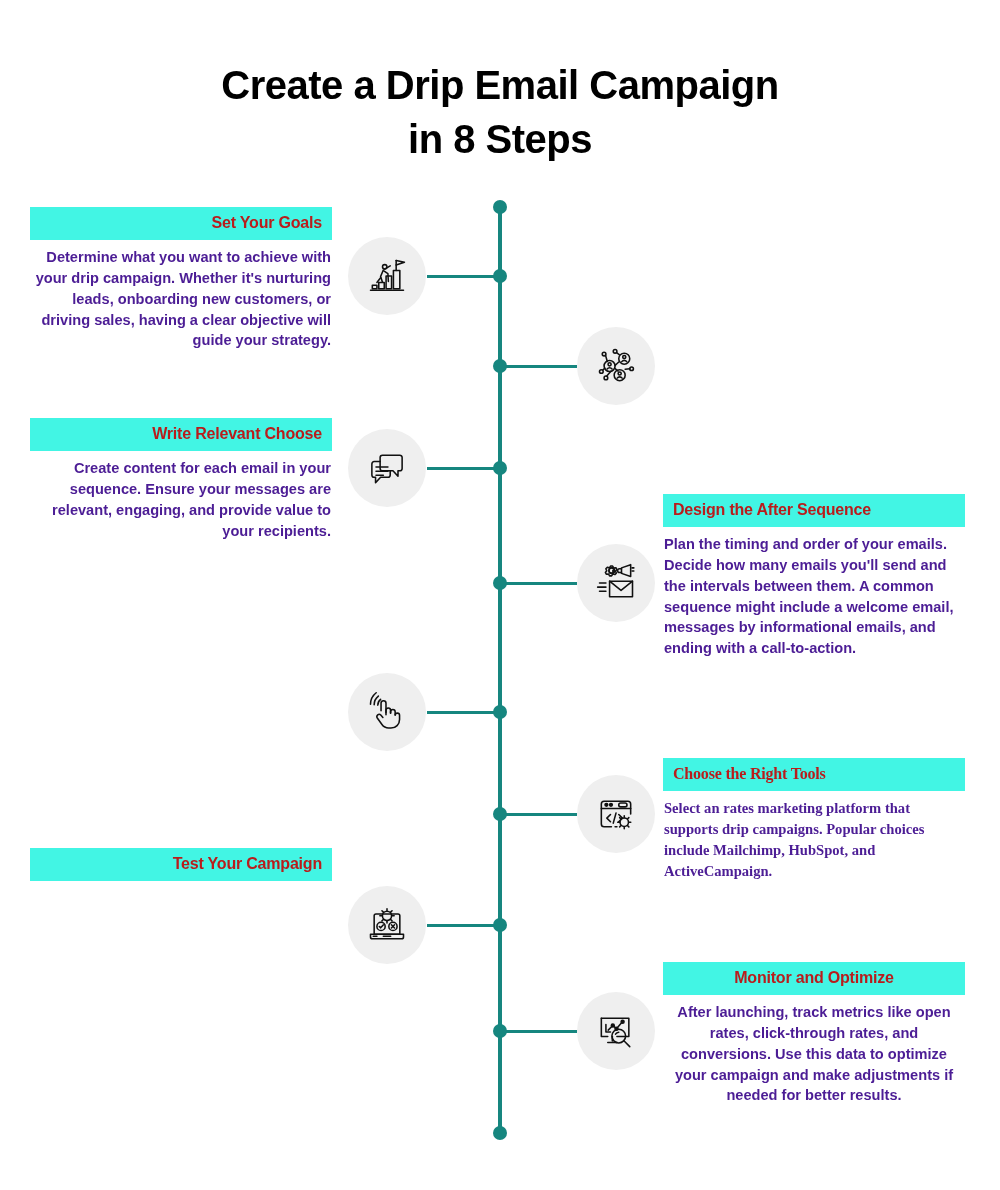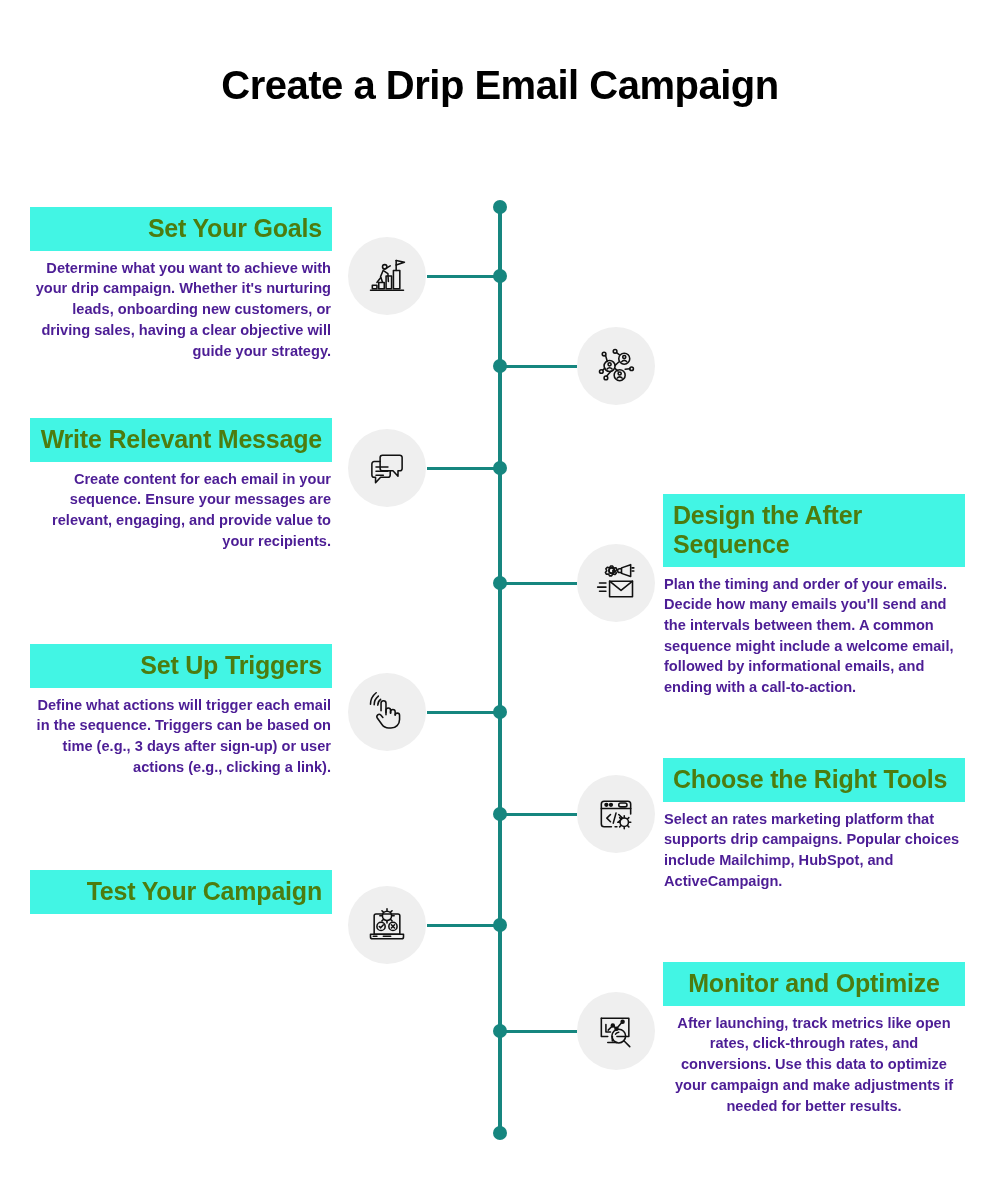--- a/index.html
+++ b/index.html
@@ -63,42 +63,43 @@
   .icon-circle svg { display: block; }
 
   
   .step { position: absolute; width: 302px; }
   .step-left  { left: 30px;  text-align: right; }
   .step-right { left: 663px; text-align: left; }
 
   .band {
     background: #42F5E4;
     padding: 7px 10px 8px 10px;
-    font-size: 25px;
+    font-size: 16px;
     font-weight: 800;
-    color: #4d7c0f;
+    color: #b91c1c;
     letter-spacing: -0.2px;
     line-height: 1.15;
   }
   .desc {
     margin-top: 7px;
     padding: 0 1px;
     font-size: 14.6px;
     line-height: 1.42;
     font-weight: 600;
     color: #4c1d95;
   }
 </style>
 </head>
 <body>
 
 <div id="infographic">
 
   <div class="title">
     <div>Create a Drip Email Campaign</div>
+    <div>in 8 Steps</div>
   </div>
 
   <div class="spine"></div>
 
   <div class="connector" style="left:427px; top:275px; width:73px;"></div>
   <div class="connector" style="left:427px; top:467px; width:73px;"></div>
   <div class="connector" style="left:427px; top:711px; width:73px;"></div>
   <div class="connector" style="left:427px; top:924px; width:73px;"></div>
 
   <div class="connector" style="left:500px; top:365px; width:77px;"></div>
@@ -173,21 +174,21 @@
       <svg width="44" height="44" viewBox="0 0 48 48" fill="none" stroke="#111" stroke-width="1.7" stroke-linecap="round" stroke-linejoin="round">
         <path d="M19 10h19a2.5 2.5 0 0 1 2.5 2.5v12A2.5 2.5 0 0 1 38 27h-2v6l-5.5-6H19a2.5 2.5 0 0 1-2.5-2.5v-12A2.5 2.5 0 0 1 19 10z"></path>
         <path d="M16.5 17H10a2.5 2.5 0 0 0-2.5 2.5v12A2.5 2.5 0 0 0 10 34h1.5v6l5.5-6h8a2.5 2.5 0 0 0 2.5-2.5V27"></path>
         <path d="M12 23h13"></path>
           <path d="M12 27.5h13"></path>
           <path d="M12 32h8"></path>
       </svg>
     </span>
   </div>
   <div class="step step-left" style="top:418px;">
-    <div class="band">Write Relevant Message</div>
+    <div class="band">Write Relevant Choose</div>
     <div class="desc">Create content for each email in your sequence. Ensure your messages are relevant, engaging, and provide value to your recipients.</div>
   </div>
 
   <div class="icon-circle" style="left:577px; top:544px;">
     <span>
       <svg width="44" height="44" viewBox="0 0 48 48" fill="none" stroke="#111" stroke-width="1.7" stroke-linecap="round" stroke-linejoin="round">
         <path d="M18.2 5.5h2.1l1.2 2.1 2.4-.3 1 1.9-1.5 1.9 1 2.2-1.6 1.5-2.3-.6-1.3 2h-2.2l-1.2-2.1-2.4.3-1-1.9 1.5-1.9-1-2.2 1.6-1.5 2.3.6z"></path>
         <circle cx="19.3" cy="10.7" r="3"></circle>
           <path d="M20.6 10v1.6a.9.9 0 0 0 1.7 0v-1.4a3 3 0 1 0-1.2 2.4"></path>
         <path d="M30 7.5l10-3.5v13l-10-3.5z"></path>
@@ -197,39 +198,35 @@
         <path d="M17 22h25v17H17z"></path>
           <path d="M17 22l12.5 10L42 22"></path>
         <path d="M6 24h7"></path>
           <path d="M4 28.5h9"></path>
           <path d="M6 33h7"></path>
       </svg>
     </span>
   </div>
   <div class="step step-right" style="top:494px;">
     <div class="band">Design the After Sequence</div>
-    <div class="desc">Plan the timing and order of your emails. Decide how many emails you'll send and the intervals between them. A common sequence might include a welcome email, followed by informational emails, and ending with a call-to-action.</div>
+    <div class="desc">Plan the timing and order of your emails. Decide how many emails you'll send and the intervals between them. A common sequence might include a welcome email, messages by informational emails, and ending with a call-to-action.</div>
   </div>
 
   <div class="icon-circle" style="left:348px; top:673px;">
     <span>
       <svg width="44" height="44" viewBox="0 0 48 48" fill="none" stroke="#111" stroke-width="1.7" stroke-linecap="round" stroke-linejoin="round">
         <path d="M17.5 22.5v-8a2.7 2.7 0 0 1 5.4 0v12.5"></path>
         <path d="M22.9 24.5v-2.3a2.5 2.5 0 0 1 5 0v2.8"></path>
         <path d="M27.9 25.4v-1.6a2.5 2.5 0 0 1 5 0v3.3"></path>
         <path d="M32.9 27.6a2.4 2.4 0 0 1 4.8 0v4.6c0 5.3-4 9.3-9.4 9.3h-2.6c-3.4 0-5.4-1.3-7.2-3.8l-5.1-7.2a2.5 2.5 0 0 1 3.8-3.2l2.3 2.6"></path>
         <path d="M14 16.5a8 8 0 0 1 3-6.3"></path>
         <path d="M10 16a12 12 0 0 1 4.6-9.4"></path>
         <path d="M6 15.6A16 16 0 0 1 12.2 3"></path>
       </svg>
     </span>
-  </div>
-  <div class="step step-left" style="top:644px;">
-    <div class="band">Set Up Triggers</div>
-    <div class="desc">Define what actions will trigger each email in the sequence. Triggers can be based on time (e.g., 3 days after sign-up) or user actions (e.g., clicking a link).</div>
   </div>
 
   <div class="icon-circle" style="left:577px; top:775px;">
     <span>
       <svg width="44" height="44" viewBox="0 0 48 48" fill="none" stroke="#111" stroke-width="1.7" stroke-linecap="round" stroke-linejoin="round">
         <path d="M8 13a3 3 0 0 1 3-3h26a3 3 0 0 1 3 3v5H8z"></path>
         <circle cx="13.5" cy="14" r="1.5" fill="#111"></circle>
           <circle cx="18.5" cy="14" r="1.5" fill="#111"></circle>
         <rect x="27" y="12" width="9" height="4.2" rx="2.1"></rect>
         <path d="M40 18v6"></path>
@@ -243,21 +240,21 @@
           <path d="M33 38.1v2"></path>
           <path d="M25.9 33h2"></path>
           <path d="M38.1 33h2"></path>
         <path d="M28 28l1.5 1.5"></path>
           <path d="M36.5 36.5L38 38"></path>
           <path d="M38 28l-1.5 1.5"></path>
           <path d="M29.5 36.5L28 38"></path>
       </svg>
     </span>
   </div>
-  <div class="step step-right" style="top:758px;">
+  <div class="step step-right" style="top:758px;font-family:Liberation Serif, serif;">
     <div class="band">Choose the Right Tools</div>
     <div class="desc">Select an rates marketing platform that supports drip campaigns. Popular choices include Mailchimp, HubSpot, and ActiveCampaign.</div>
   </div>
 
   <div class="icon-circle" style="left:348px; top:886px;">
     <span>
       <svg width="44" height="44" viewBox="0 0 48 48" fill="none" stroke="#111" stroke-width="1.7" stroke-linecap="round" stroke-linejoin="round">
         <path d="M10 14a2 2 0 0 1 2-2h24a2 2 0 0 1 2 2v20H10z"></path>
         <path d="M6 34h36v3a2 2 0 0 1-2 2H8a2 2 0 0 1-2-2z"></path>
         <path d="M20 36.3h8"></path>
@@ -272,21 +269,21 @@
           <path d="M29.5 8.5L28 10"></path>
           <path d="M20 18l-1.5 1.5"></path>
         <circle cx="17.5" cy="25.5" r="4.5"></circle>
           <path d="M15.6 25.6l1.4 1.5 2.9-3.2"></path>
         <circle cx="30.5" cy="25.5" r="4.5"></circle>
           <path d="M28.8 23.8l3.4 3.4"></path>
           <path d="M32.2 23.8l-3.4 3.4"></path>
       </svg>
     </span>
   </div>
-  <div class="step step-left" style="top:870px;">
+  <div class="step step-left" style="top:848px;">
     <div class="band">Test Your Campaign</div>
   </div>
 
   <div class="icon-circle" style="left:577px; top:992px;">
     <span>
       <svg width="44" height="44" viewBox="0 0 48 48" fill="none" stroke="#111" stroke-width="1.7" stroke-linecap="round" stroke-linejoin="round">
         <path d="M8 10h30v20H25"></path>
           <path d="M8 10v20h7"></path>
         <path d="M20 30v5"></path>
           <path d="M15 36.5h10"></path>

